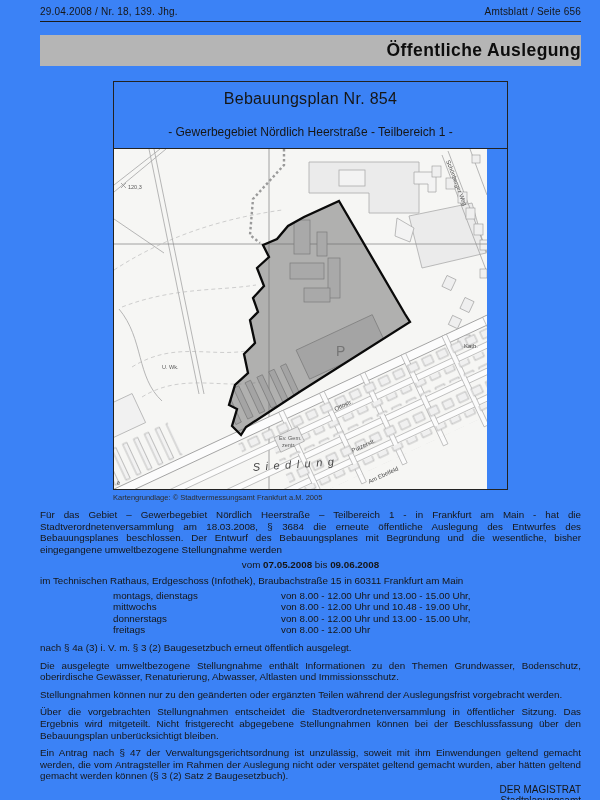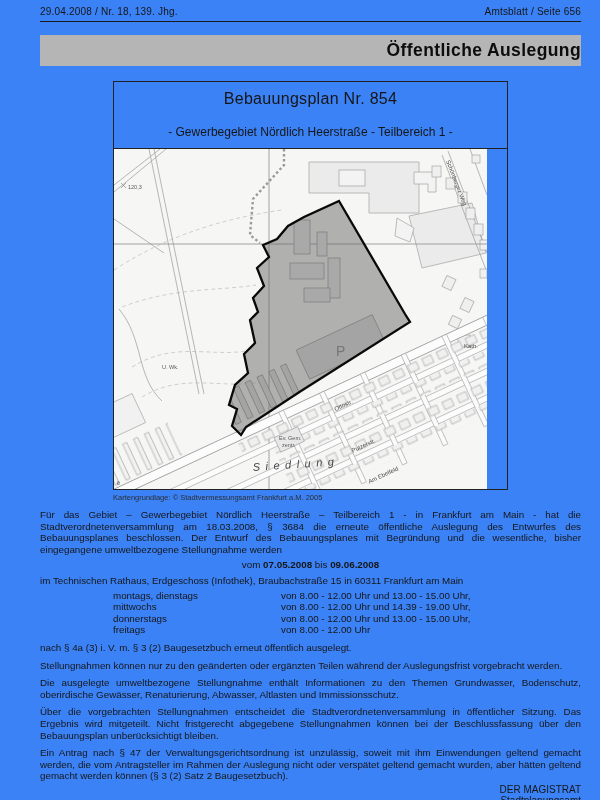--- a/index.html
+++ b/index.html
@@ -209,36 +209,36 @@
     <p class="loc" style="margin-top:4px;">im Technischen Rathaus, Erdgeschoss (Infothek), Braubachstraße 15 in 60311 Frankfurt am Main</p>
 
     <table class="times">
       <tbody>
         <tr>
           <td class="days">montags, dienstags</td>
           <td>von 8.00 - 12.00 Uhr und 13.00 - 15.00 Uhr,</td>
         </tr>
         <tr>
           <td class="days">mittwochs</td>
-          <td>von 8.00 - 12.00 Uhr und 14.39 - 19.00 Uhr,</td>
+          <td>von 8.00 - 12.00 Uhr und 10.48 - 19.00 Uhr,</td>
         </tr>
         <tr>
           <td class="days">donnerstags</td>
           <td>von 8.00 - 12.00 Uhr und 13.00 - 15.00 Uhr,</td>
         </tr>
         <tr>
           <td class="days">freitags</td>
           <td>von 8.00 - 12.00 Uhr</td>
         </tr>
       </tbody>
     </table>
 
     <p>nach § 4a (3) i. V. m. § 3 (2) Baugesetzbuch erneut öffentlich ausgelegt.</p>
+    <p>Die ausgelegte umweltbezogene Stellungnahme enthält Informationen zu den Themen Grundwasser, Bodenschutz, oberirdische Gewässer, Renaturierung, Abwasser, Altlasten und Immissionsschutz.</p>
     <p>Stellungnahmen können nur zu den geänderten oder ergänzten Teilen während der Auslegungsfrist vorgebracht werden.</p>
-    <p>Die ausgelegte umweltbezogene Stellungnahme enthält Informationen zu den Themen Grundwasser, Bodenschutz, oberirdische Gewässer, Renaturierung, Abwasser, Altlasten und Immissionsschutz.</p>
     <p>Über die vorgebrachten Stellungnahmen entscheidet die Stadtverordnetenversammlung in öffentlicher Sitzung. Das Ergebnis wird mitgeteilt. Nicht fristgerecht abgegebene Stellungnahmen können bei der Beschlussfassung über den Bebauungsplan unberücksichtigt bleiben.</p>
     <p>Ein Antrag nach § 47 der Verwaltungsgerichtsordnung ist unzulässig, soweit mit ihm Einwendungen geltend gemacht werden, die vom Antragsteller im Rahmen der Auslegung nicht oder verspätet geltend gemacht wurden, aber hätten geltend gemacht werden können (§ 3 (2) Satz 2 Baugesetzbuch).</p>
   </div>
 
   <div class="sig">
     <div>DER MAGISTRAT</div>
     <div>Stadtplanungsamt</div>
   </div>
 
 </div>

